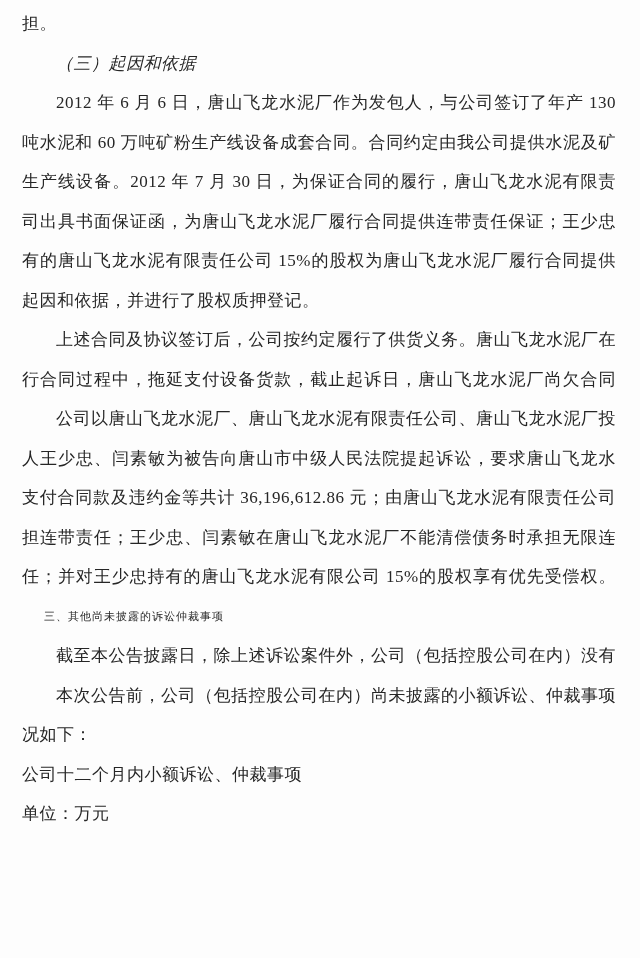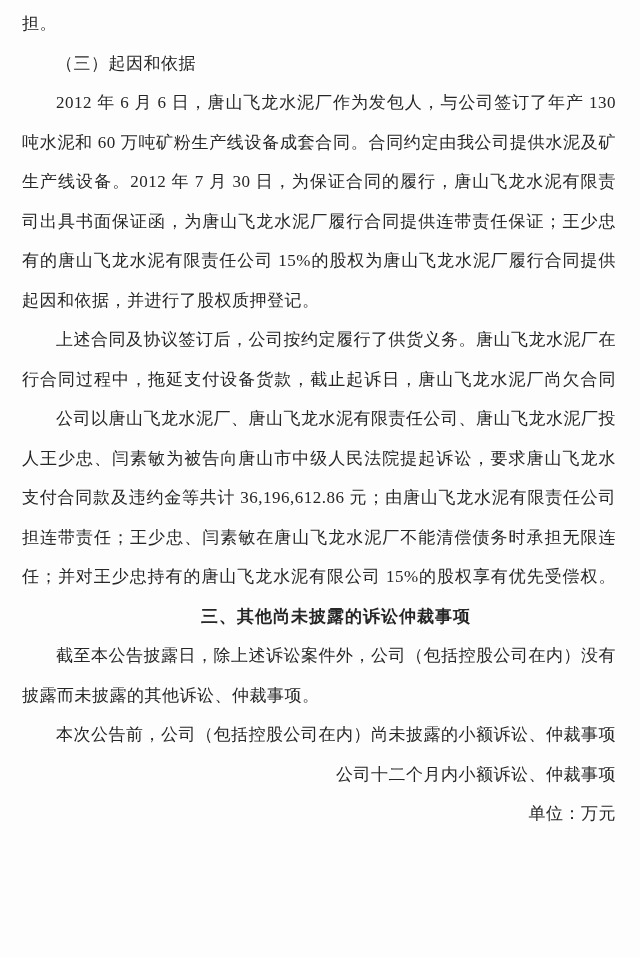--- a/index.html
+++ b/index.html
@@ -28,30 +28,30 @@
     overflow: hidden;
   }
   .line.indent  { text-indent: 2em; }
   .line.justify {
     text-align: justify;
     text-align-last: justify;
   }
   .line.subheading {
     
     font-size: 17px;
+    font-style: italic;
   }
   .line.heading {
     font-family: "Liberation Sans", "DejaVu Sans", sans-serif;
-    font-weight: bold;
-    font-size: 17px;
+    font-weight: normal;
+    font-size: 11px;
     letter-spacing: 1px;
-    text-align: center;
   }
-  .line.center { text-align: right; }
-  .line.right  { text-align: right; }
+  .line.center { text-align: left; }
+  .line.right  { }
 </style>
 </head>
 <body>
 
 <div class="page">
   <div>
       <div class="line body">担。</div>
       <div class="line subheading indent">（三）起因和依据</div>
       <div class="line body indent justify">2012 年 6 月 6 日，唐山飞龙水泥厂作为发包人，与公司签订了年产 130 万</div>
       <div class="line body justify">吨水泥和 60 万吨矿粉生产线设备成套合同。合同约定由我公司提供水泥及矿粉</div>
@@ -61,18 +61,18 @@
       <div class="line body">起因和依据，并进行了股权质押登记。</div>
       <div class="line body indent justify">上述合同及协议签订后，公司按约定履行了供货义务。唐山飞龙水泥厂在履</div>
       <div class="line body justify">行合同过程中，拖延支付设备货款，截止起诉日，唐山飞龙水泥厂尚欠合同款、</div>
       <div class="line body indent justify">公司以唐山飞龙水泥厂、唐山飞龙水泥有限责任公司、唐山飞龙水泥厂投资</div>
       <div class="line body justify">人王少忠、闫素敏为被告向唐山市中级人民法院提起诉讼，要求唐山飞龙水泥厂</div>
       <div class="line body justify">支付合同款及违约金等共计 36,196,612.86 元；由唐山飞龙水泥有限责任公司承</div>
       <div class="line body justify">担连带责任；王少忠、闫素敏在唐山飞龙水泥厂不能清偿债务时承担无限连带责</div>
       <div class="line body justify">任；并对王少忠持有的唐山飞龙水泥有限公司 15%的股权享有优先受偿权。并向</div>
       <div class="line heading indent">三、其他尚未披露的诉讼仲裁事项</div>
       <div class="line body indent justify">截至本公告披露日，除上述诉讼案件外，公司（包括控股公司在内）没有应</div>
-      <div class="line body">披露而未披露的其他诉讼、仲裁事项。</div>
       <div class="line body indent justify">本次公告前，公司（包括控股公司在内）尚未披露的小额诉讼、仲裁事项情</div>
+      <div class="line body">况如下：</div>
       <div class="line center">公司十二个月内小额诉讼、仲裁事项</div>
       <div class="line right">单位：万元</div>
     </div>
 </div>
 
 </body></html>

